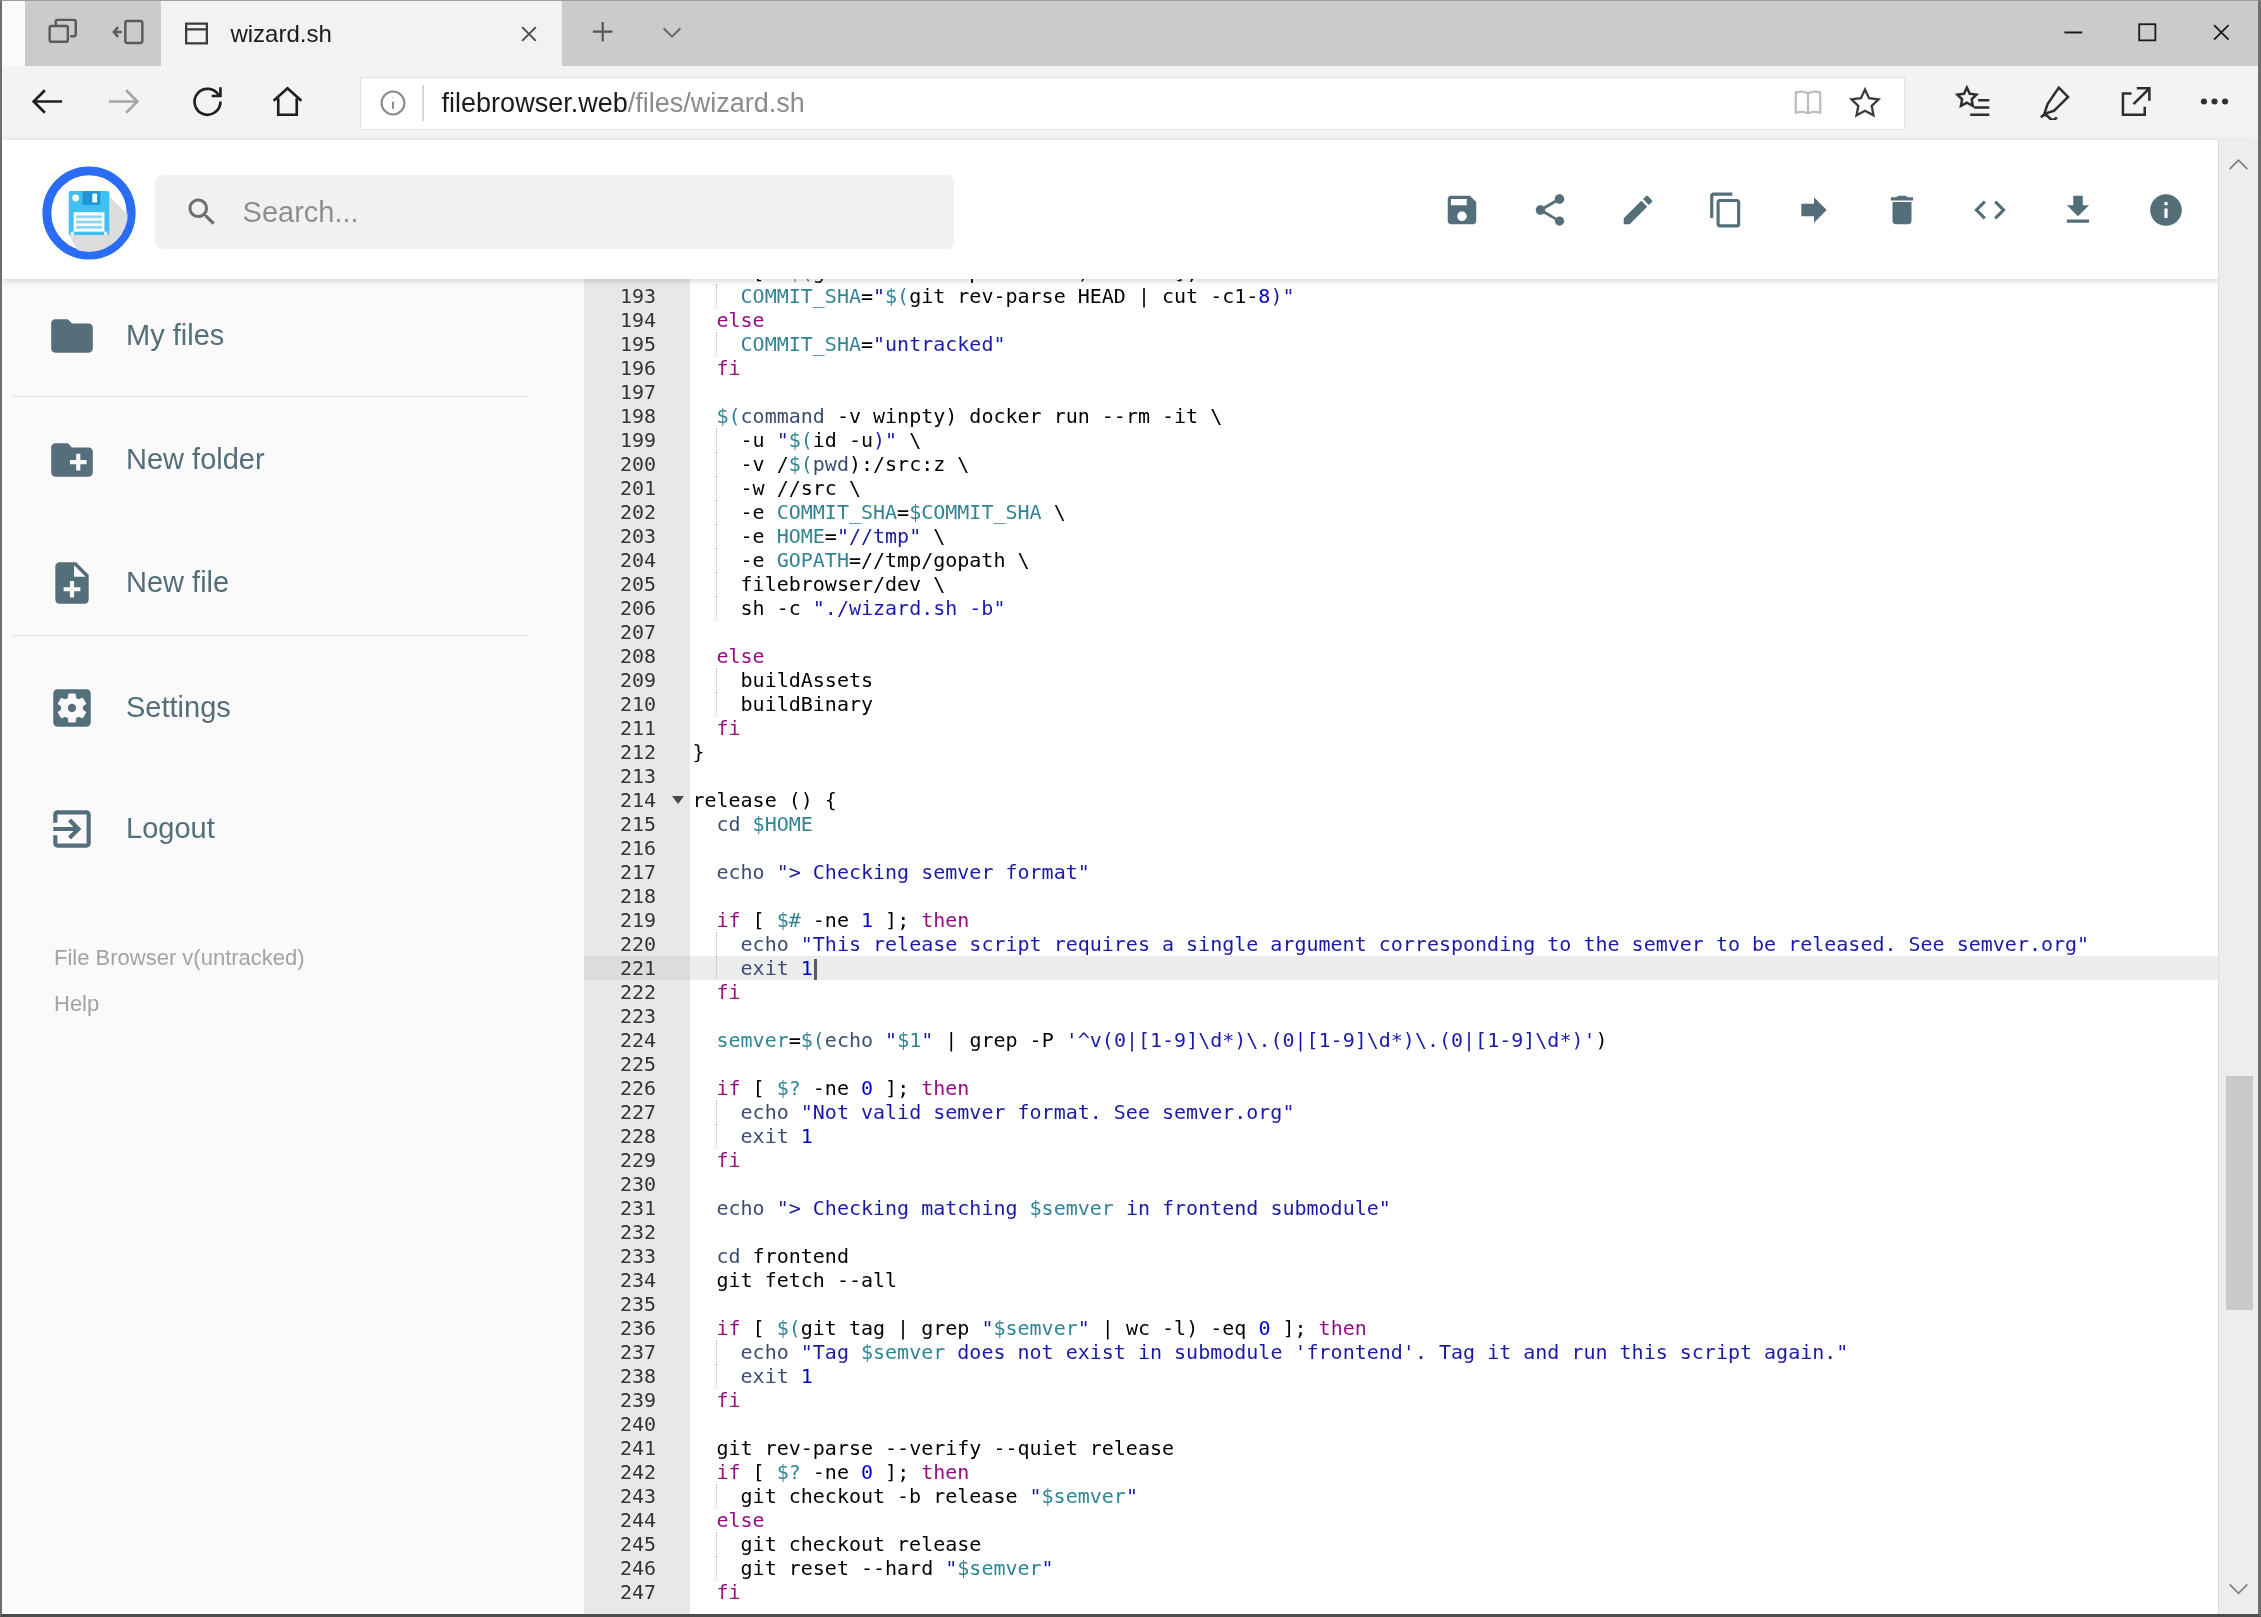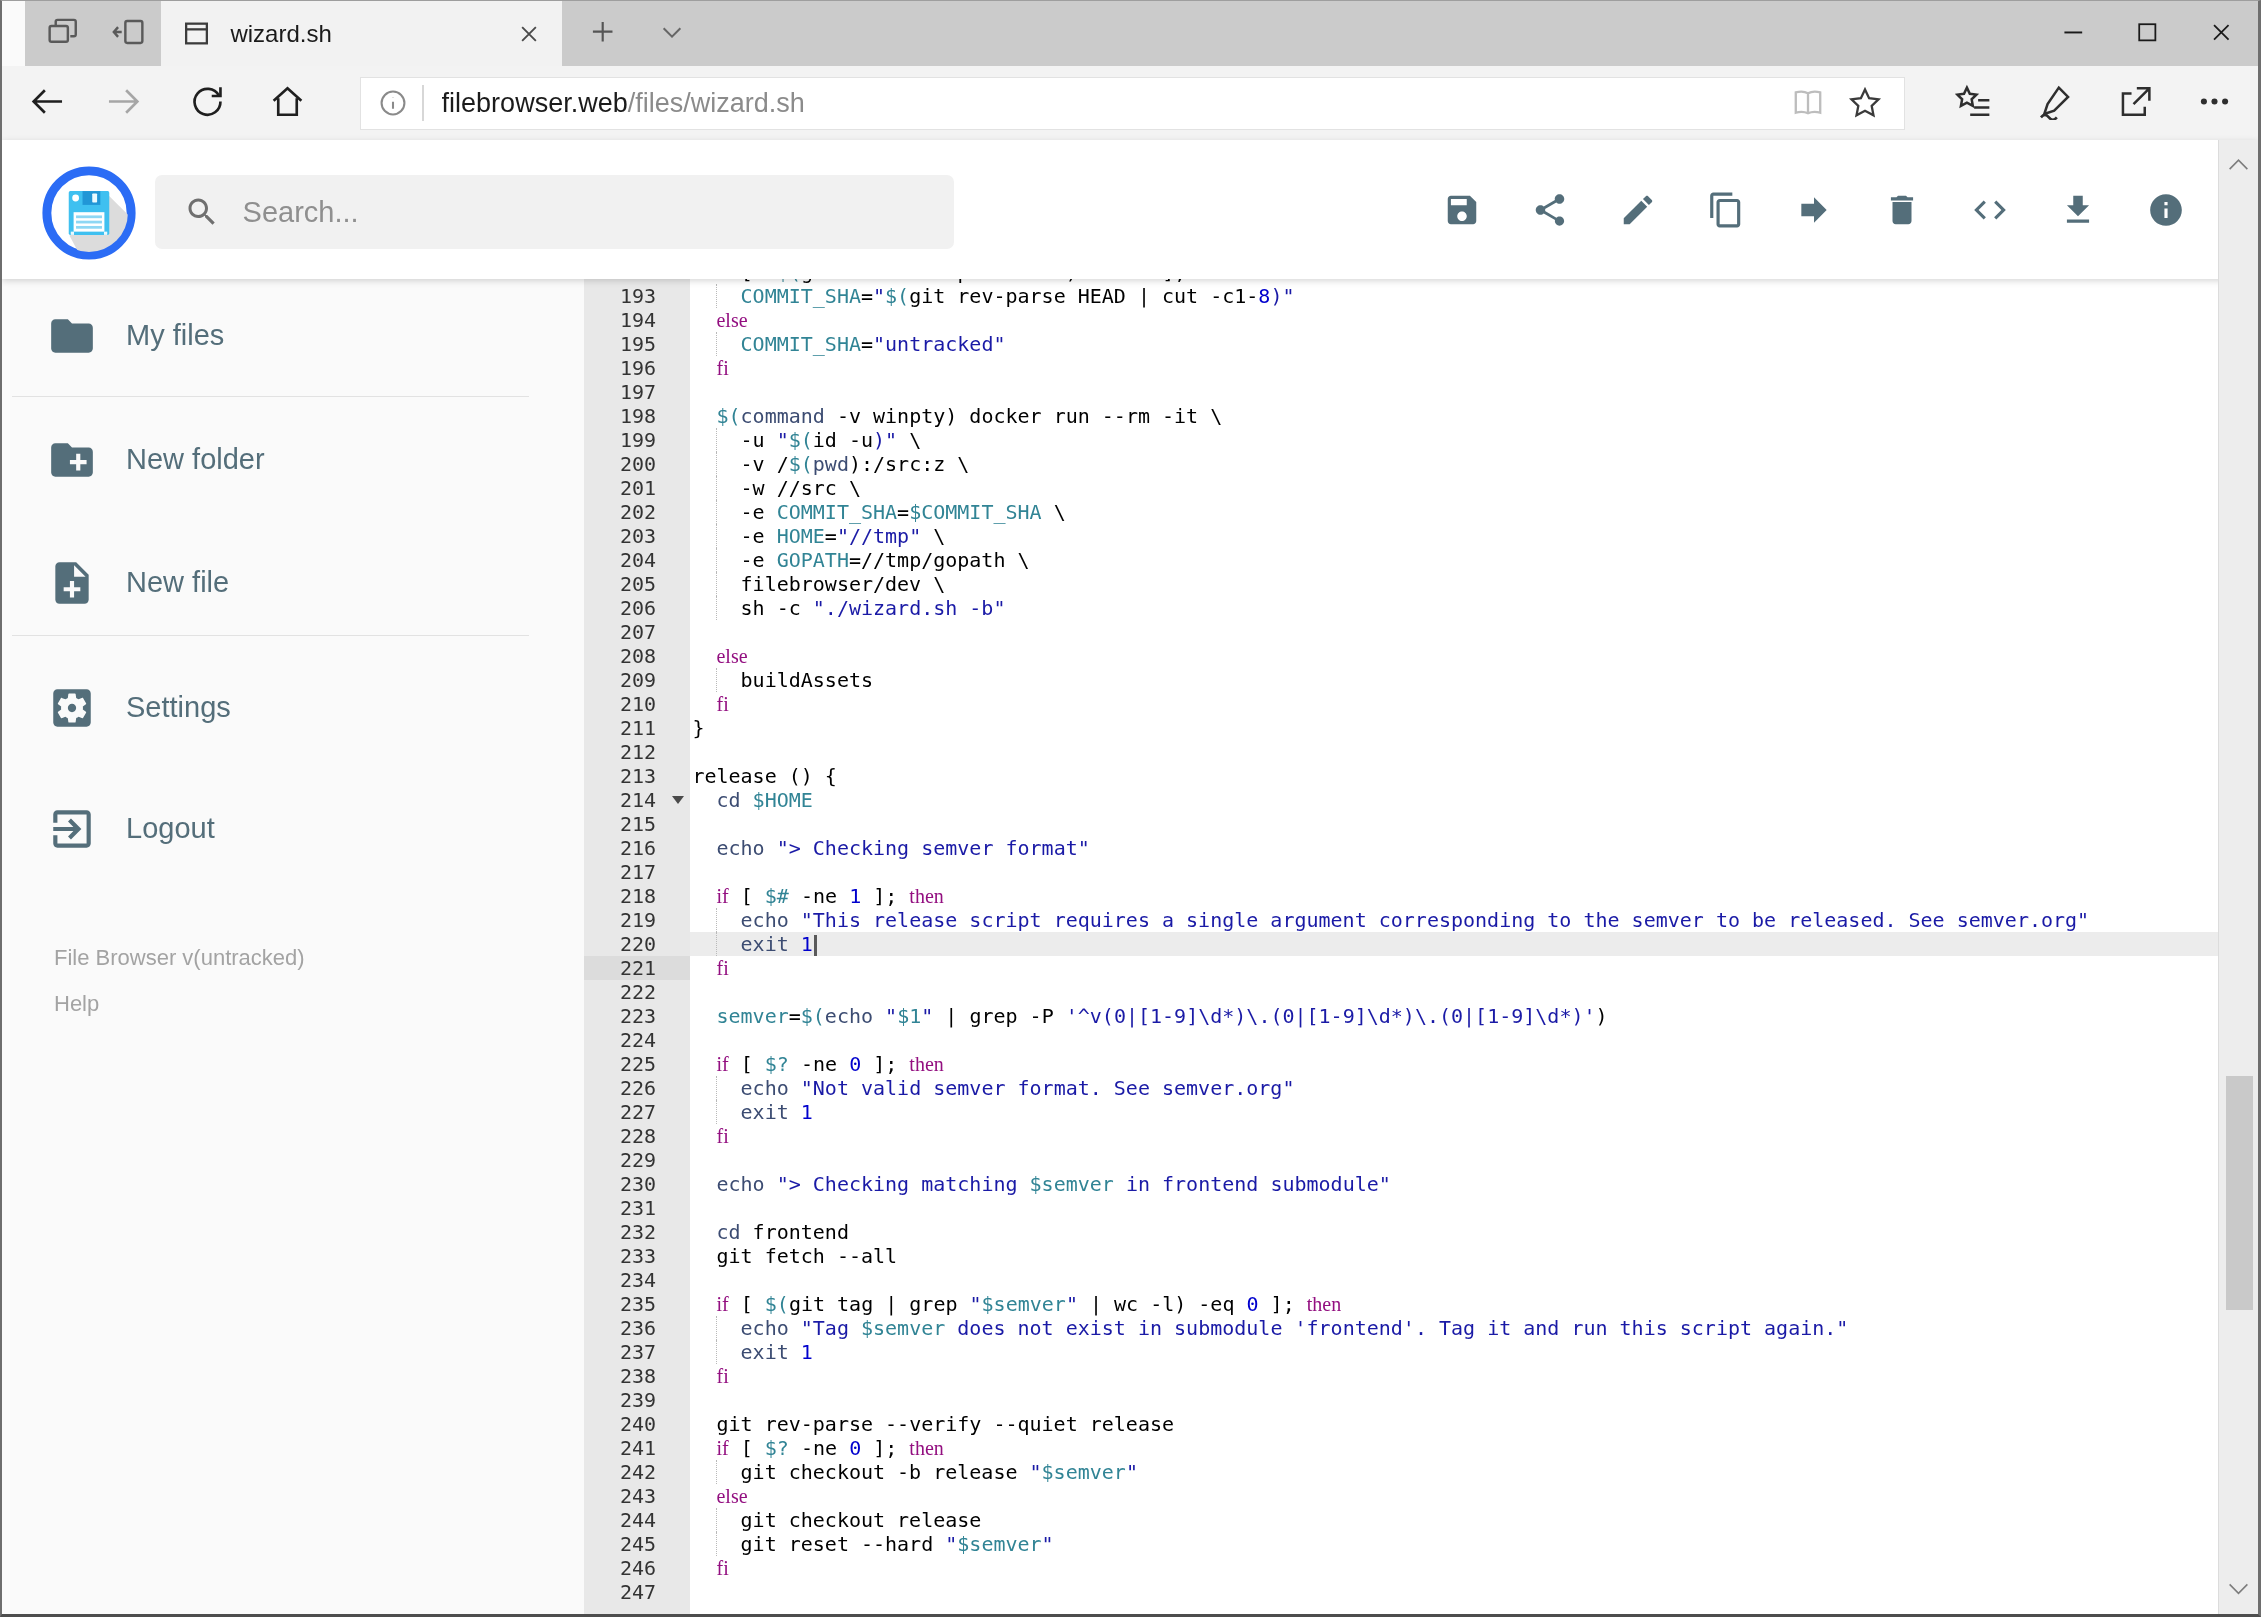--- a/index.html
+++ b/index.html
@@ -69,21 +69,21 @@
   .code-col{ position:absolute; left:106px; right:0; top:0;}
   .gl{ position:relative; height:24px; line-height:24px; text-align:right; padding-right:34px; color:#333;}
   .gl.hl-g{ background:#dcdcdc;}
   .fold{ position:absolute; right:6.5px; top:8px; width:0; height:0; border-left:6.5px solid transparent; border-right:6.5px solid transparent; border-top:8px solid #4a4a4a;}
   .cl{ height:24px; line-height:24px; white-space:pre; padding-left:2.4px;}
   .cl.hl{ background:#ececec;}
   .ind{ display:inline-block; height:24px; vertical-align:top;}
   .ig0{ display:inline-block; width:2ch; height:100%;}
   .ig{ display:inline-block; width:2ch; height:100%; border-left:0.8px dotted #b9b9b9;}
   .tk-d{ color:#000000;}
-  .tk-k{ color:#930f80;font-family:Liberation Serif, serif;}
+  .tk-k{ color:#930f80;}
   .tk-s{ color:#1a1aa6;}
   .tk-v{ color:#318495;}
   .tk-n{ color:#0000cd;}
   .tk-b{ color:#3c4c72;}
   .cursor{ display:inline-block; width:3.2px; height:21px; background:#5a5a5a; vertical-align:middle; margin-left:0.8px;}
 
   
   .pg-scrollbar{ position:absolute; right:0; top:139px; width:40px; bottom:0; background:#ededed; border-left:0.8px solid #dcdcdc; z-index:7;}
   .sb-arrow{ position:absolute; left:0; width:100%; height:36px; display:flex; align-items:center; justify-content:center; color:#7d7d7d; cursor:pointer;}
   .sb-arrow svg{ width:21px; height:14.5px;}
@@ -391,20 +391,21 @@
           <div class="cl"><span class="ind"><span class="ig0"></span><span class="ig"></span></span><span class="tk-d">-v /</span><span class="tk-v">$(</span><span class="tk-b">pwd</span><span class="tk-d">):/src:z \</span></div>
           <div class="cl"><span class="ind"><span class="ig0"></span><span class="ig"></span></span><span class="tk-d">-w //src \</span></div>
           <div class="cl"><span class="ind"><span class="ig0"></span><span class="ig"></span></span><span class="tk-d">-e </span><span class="tk-v">COMMIT_SHA</span><span class="tk-d">=</span><span class="tk-v">$COMMIT_SHA</span><span class="tk-d"> \</span></div>
           <div class="cl"><span class="ind"><span class="ig0"></span><span class="ig"></span></span><span class="tk-d">-e </span><span class="tk-v">HOME</span><span class="tk-d">=</span><span class="tk-s">"//tmp"</span><span class="tk-d"> \</span></div>
           <div class="cl"><span class="ind"><span class="ig0"></span><span class="ig"></span></span><span class="tk-d">-e </span><span class="tk-v">GOPATH</span><span class="tk-d">=//tmp/gopath \</span></div>
           <div class="cl"><span class="ind"><span class="ig0"></span><span class="ig"></span></span><span class="tk-d">filebrowser/dev \</span></div>
           <div class="cl"><span class="ind"><span class="ig0"></span><span class="ig"></span></span><span class="tk-d">sh -c </span><span class="tk-s">"./wizard.sh -b"</span></div>
           <div class="cl"></div>
           <div class="cl"><span class="ind"><span class="ig0"></span></span><span class="tk-k">else</span></div>
           <div class="cl"><span class="ind"><span class="ig0"></span><span class="ig"></span></span><span class="tk-d">buildAssets</span></div>
+          <div class="cl"><span class="ind"><span class="ig0"></span><span class="ig"></span></span><span class="tk-d">buildBinary</span></div>
           <div class="cl"><span class="ind"><span class="ig0"></span></span><span class="tk-k">fi</span></div>
           <div class="cl"><span class="tk-d">}</span></div>
           <div class="cl"></div>
           <div class="cl"><span class="tk-d">release () {</span></div>
           <div class="cl"><span class="ind"><span class="ig0"></span></span><span class="tk-b">cd</span><span class="tk-d"> </span><span class="tk-v">$HOME</span></div>
           <div class="cl"></div>
           <div class="cl"><span class="ind"><span class="ig0"></span></span><span class="tk-b">echo</span><span class="tk-d"> </span><span class="tk-s">"&gt; Checking semver format"</span></div>
           <div class="cl"></div>
           <div class="cl"><span class="ind"><span class="ig0"></span></span><span class="tk-k">if</span><span class="tk-d"> [ </span><span class="tk-v">$#</span><span class="tk-d"> -ne </span><span class="tk-n">1</span><span class="tk-d"> ]; </span><span class="tk-k">then</span></div>
           <div class="cl"><span class="ind"><span class="ig0"></span><span class="ig"></span></span><span class="tk-b">echo</span><span class="tk-d"> </span><span class="tk-s">"This release script requires a single argument corresponding to the semver to be released. See semver.org"</span></div>

